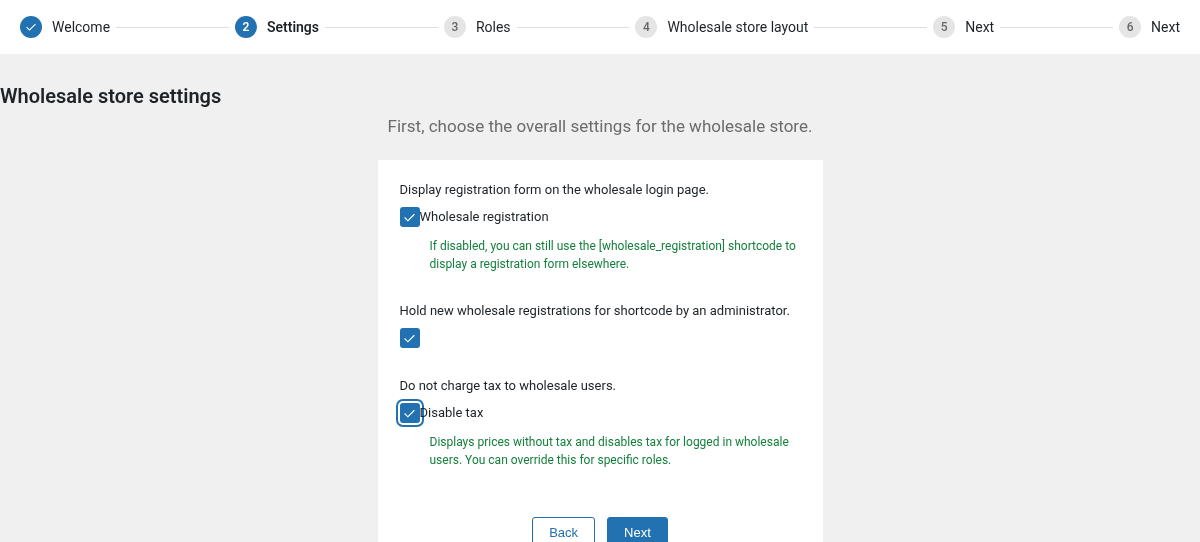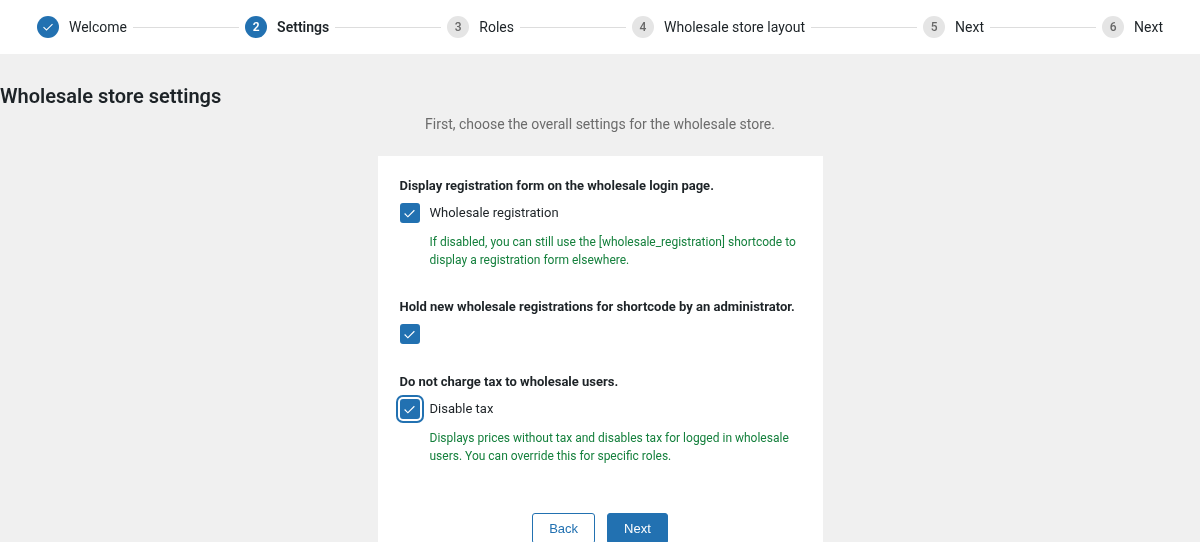--- a/index.html
+++ b/index.html
@@ -8,21 +8,21 @@
       font-size: 14px;
       color: #333;
       background: #fff;
       width: 1200px;
       height: 542px;
     }
     .stepper {
       display: flex;
       align-items: center;
       justify-content: flex-end;
-      padding: 16px 37px;
+      padding: 16px 20px;
       background: #fff;
     }
     .step {
       display: flex;
       align-items: center;
       gap: 10px;
       cursor: pointer;
     }
     .step-circle {
       width: 22px;
@@ -67,46 +67,45 @@
     }
     .page-title {
       text-align: left;
       font-size: 20px;
       font-weight: 600;
       color: #1d2327;
       margin-bottom: 8px;
     }
     .page-subtitle {
       text-align: center;
-      font-size: 14px;
+      font-size: 17px;
       color: #6c6c6c;
       margin-bottom: 24px;
     }
     .card {
       background: #fff;
       width: 445px;
       margin: 0 auto;
       padding: 22px 22px 18px 22px;
     }
     .section {
       margin-bottom: 30px;
     }
     .section:last-of-type {
       margin-bottom: 0;
     }
     .section-heading {
       font-size: 13px;
-      font-weight: 700;
+      font-weight: 400;
       color: #1d2327;
       margin-bottom: 10px;
     }
     .checkbox-row {
       display: flex;
       align-items: flex-start;
-      gap: 10px;
     }
     .checkbox {
       width: 20px;
       height: 20px;
       border: 2px solid #2271b1;
       border-radius: 3px;
       display: flex;
       align-items: center;
       justify-content: center;
       flex-shrink: 0;

